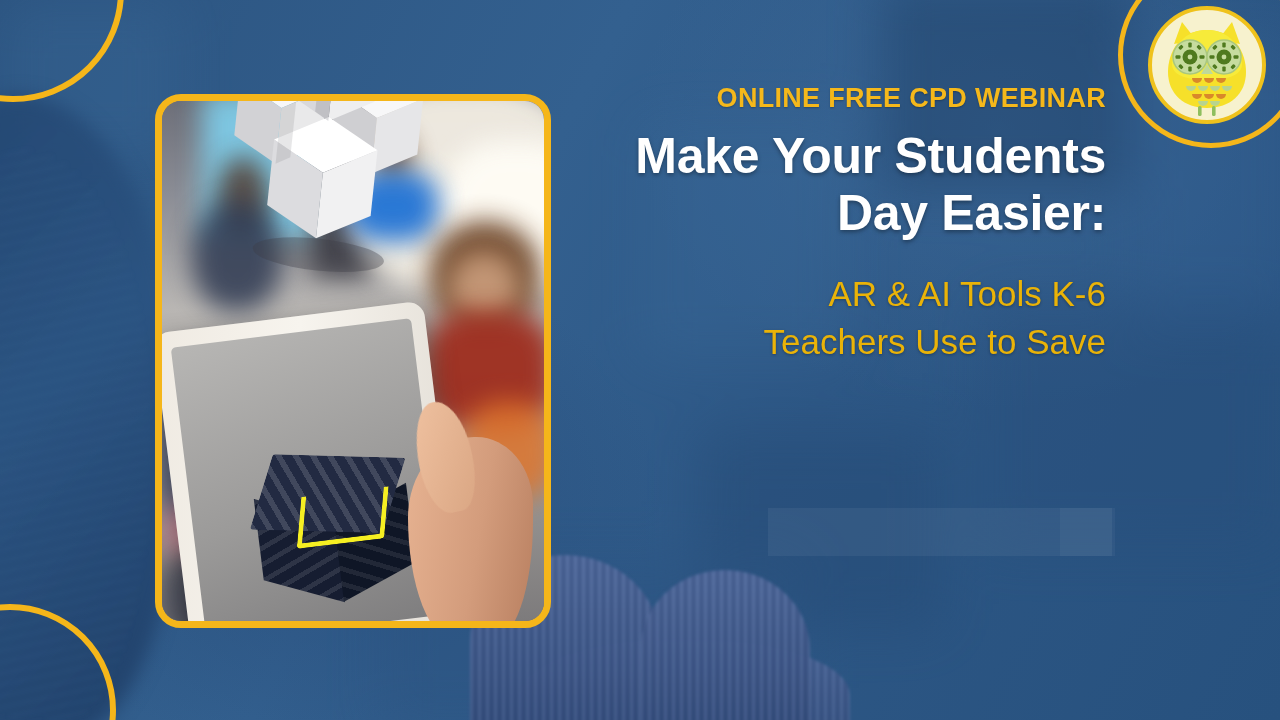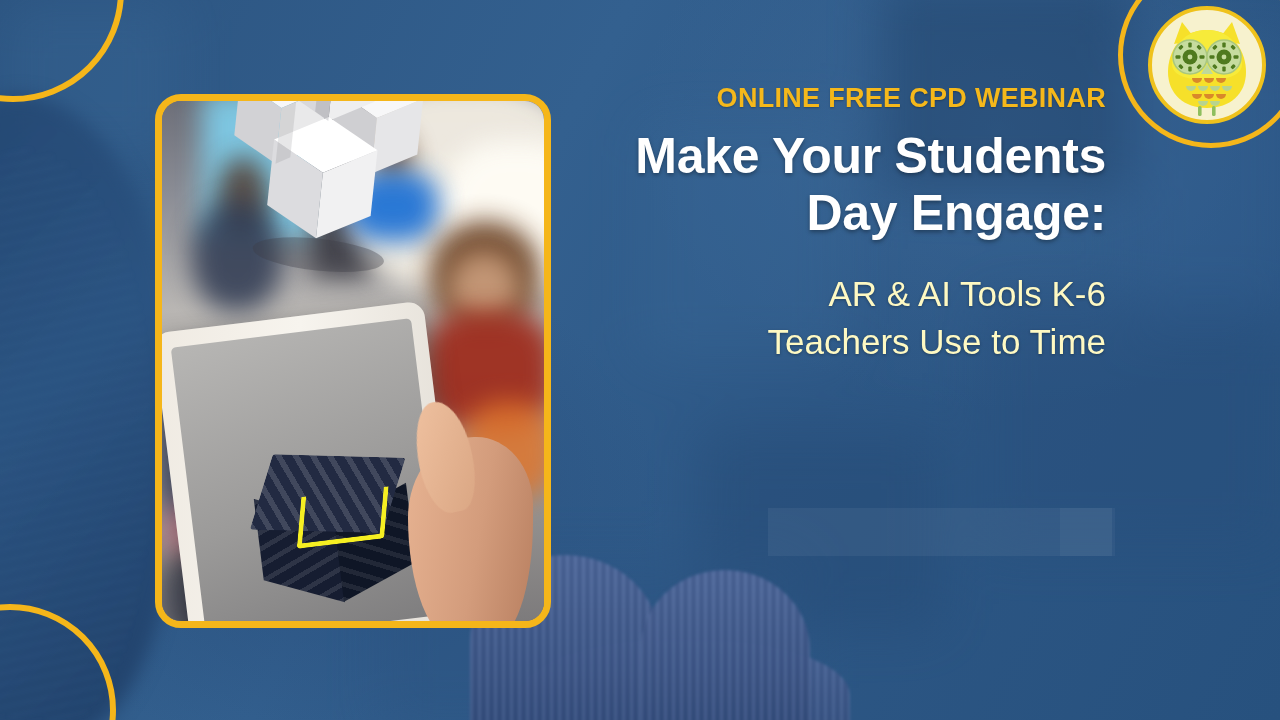--- a/index.html
+++ b/index.html
@@ -287,21 +287,21 @@
     color: #ffffff;
     font-size: 50px;
     font-weight: bold;
     line-height: 1.14;
     margin: 0;
     letter-spacing: -.3px;
     text-shadow: 0 2px 4px rgba(0,0,0,.35);
   }
   .headline .hl-line { display: block; }
   .subhead {
-    color: #fef9c3;
+    color: #eab308;
     font-size: 35px;
     font-weight: normal;
     line-height: 1.38;
     margin: 28px 0 0 0;
     text-shadow: 0 1px 3px rgba(0,0,0,.3);
   }
   .subhead .sub-line { display: block; }
 
   
   .logo-badge {
@@ -421,26 +421,26 @@
       </div>
     </div>
   </div>
 
   <div class="text-col">
 
     <p class="eyebrow">ONLINE FREE CPD WEBINAR</p>
 
     <h1 class="headline">
       <span class="hl-line">Make Your Students</span>
-      <span class="hl-line">Day Engage:</span>
+      <span class="hl-line">Day Easier:</span>
     </h1>
 
     <p class="subhead">
       <span class="sub-line">AR &amp; AI Tools K-6</span>
-      <span class="sub-line">Teachers Use to Time</span>
+      <span class="sub-line">Teachers Use to Save</span>
     </p>
   </div>
 
   <div class="logo-badge">
     <svg class="owl" viewBox="0 0 110 110" aria-hidden="true">
 
       <polygon points="22,34 30,12 44,30" fill="#F6E02A"></polygon>
       <polygon points="88,34 80,12 66,30" fill="#F6E02A"></polygon>
 
       <path d="M55 20 C82 20 94 42 94 62 C94 84 78 98 55 98 C32 98 16 84 16 62 C16 42 28 20 55 20 Z" fill="#F6E02A"></path>

